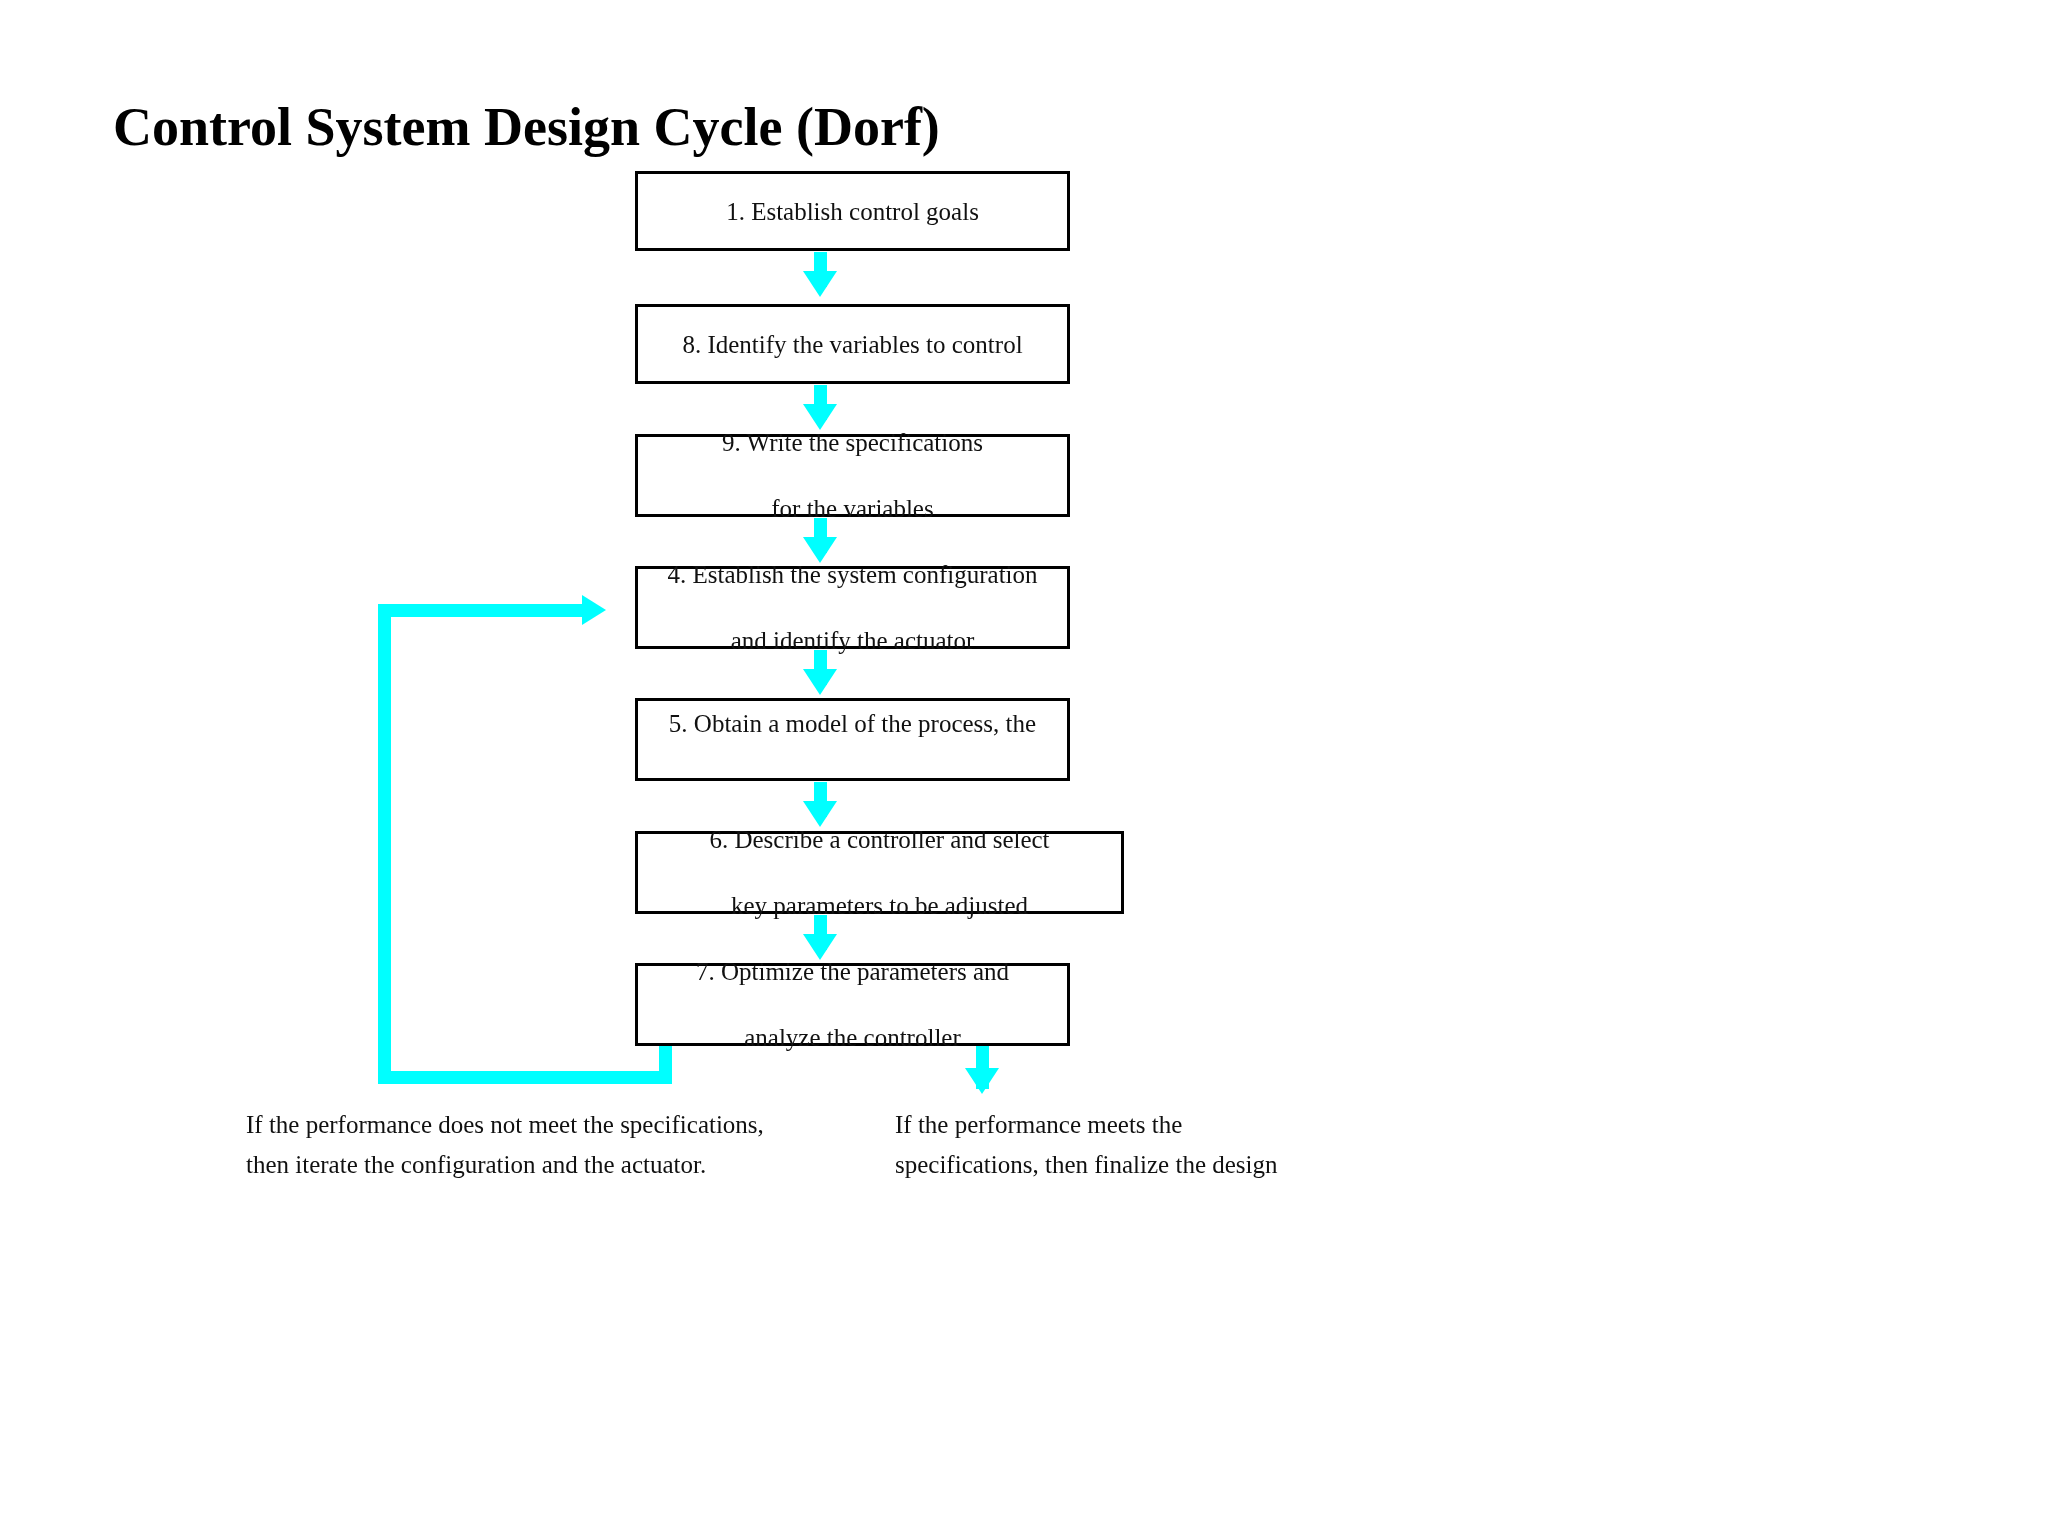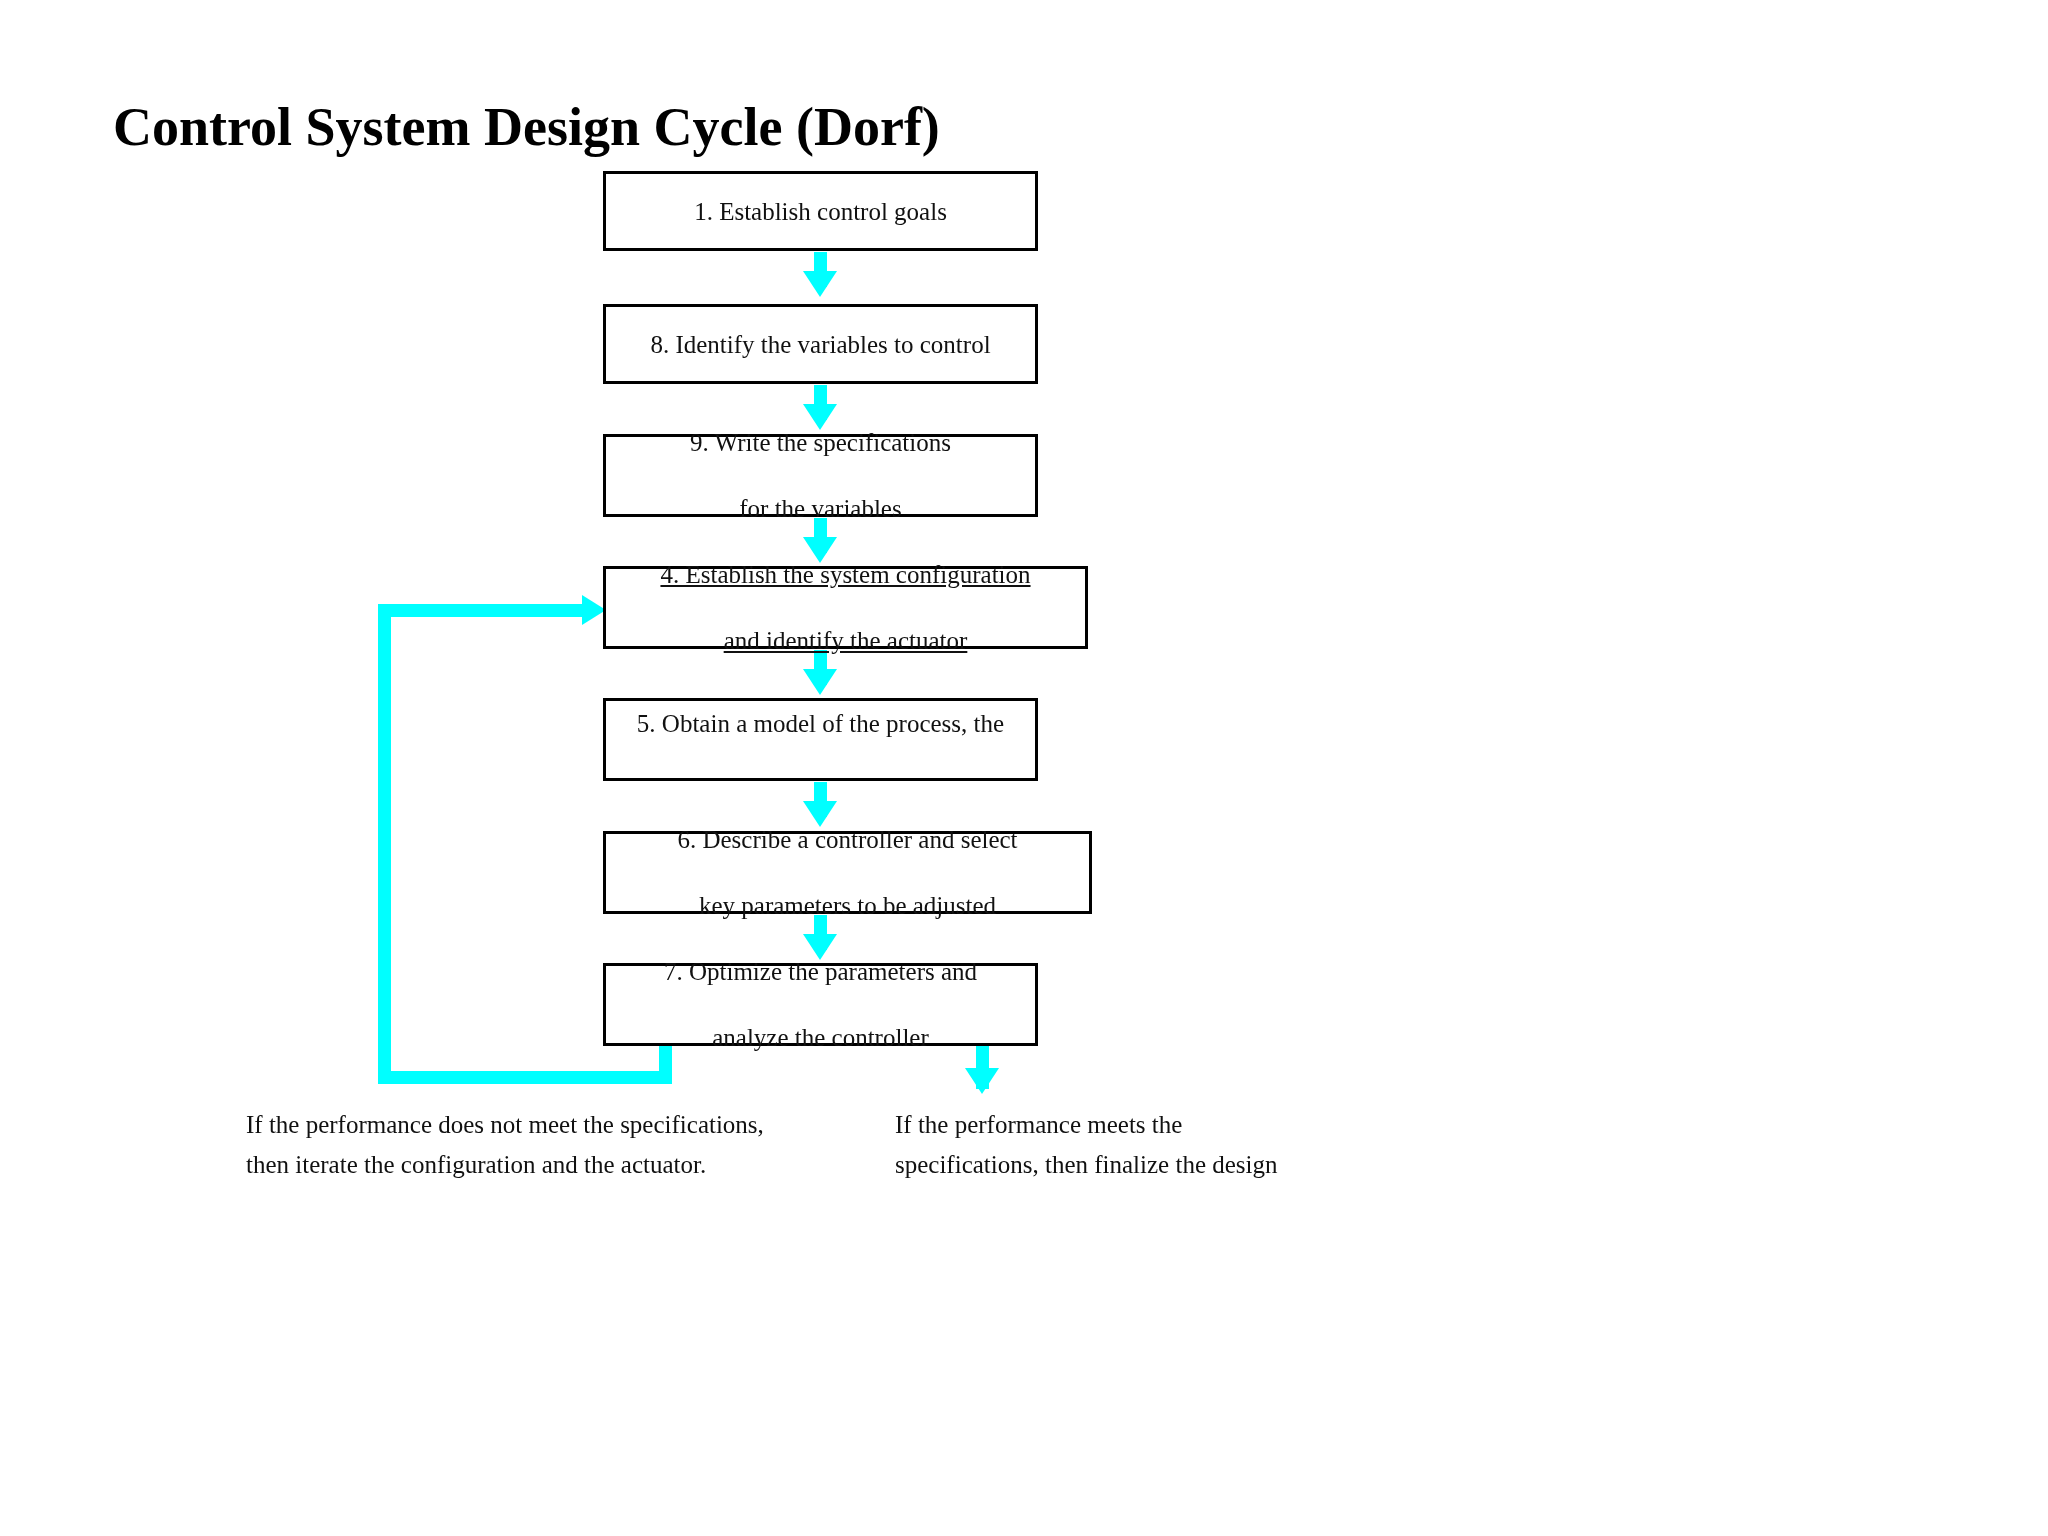--- a/index.html
+++ b/index.html
@@ -29,20 +29,21 @@
     background:#ffffff;
     border:3px solid #000000;
     display:flex;
     align-items:center;
     justify-content:center;
     text-align:center;
     color:#111111;
     font-size:25px;
     line-height:33px;
     font-family:"Liberation Serif","DejaVu Serif",serif;
+    margin-left:32px;
   }
   .box span{display:block;padding:0 8px;}
 
   
   .stem{position:absolute;background:#00ffff;}
   .head-down{
     position:absolute;
     width:0;height:0;
     border-left:17px solid transparent;
     border-right:17px solid transparent;
@@ -107,21 +108,21 @@
     <span>8. Identify the variables to control</span>
   </div>
 
   <div class="box" style="left:603px;top:434px;width:435px;height:83px;">
     <span>
       <span>9. Write the specifications</span><br>
       <span>for the variables</span>
     </span>
   </div>
 
-  <div class="box" style="left:603px;top:566px;width:485px;height:83px;text-decoration:underline;">
+  <div class="box" style="left:603px;top:566px;width:435px;height:83px;">
     <span>
       <span>4. Establish the system configuration</span><br>
       <span>and identify the actuator</span>
     </span>
   </div>
 
   <div class="box" style="left:603px;top:698px;width:435px;height:83px;">
     <span>
       <span>5. Obtain a model of the process, the</span><br>
     </span>

